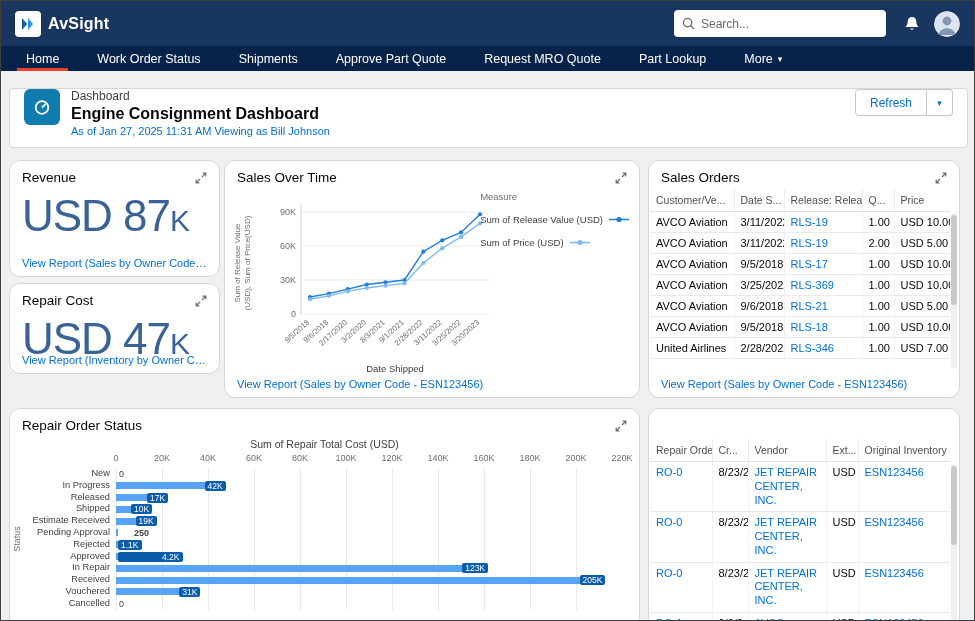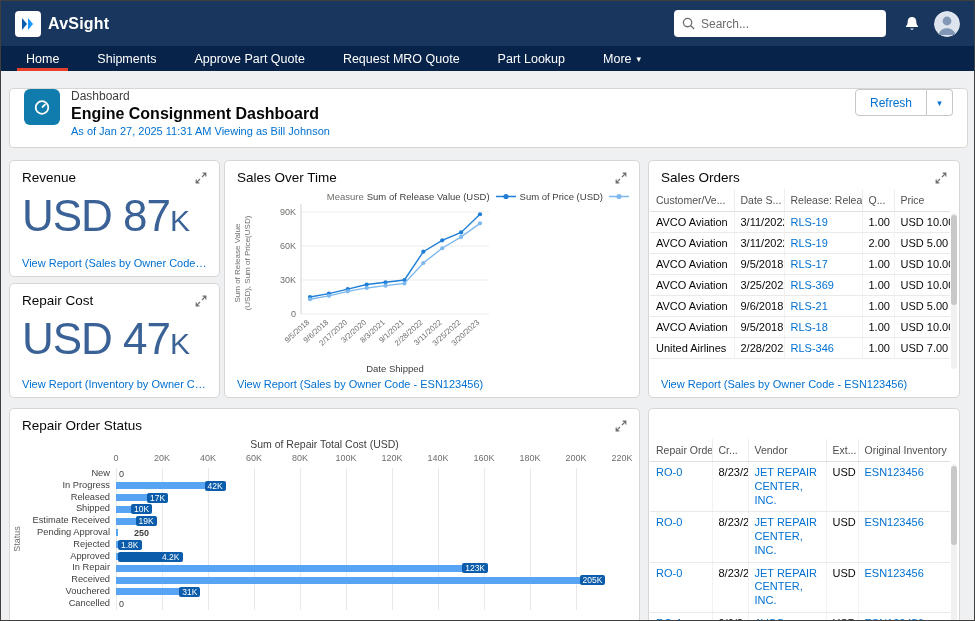--- a/index.html
+++ b/index.html
@@ -36,33 +36,33 @@
   .dash-ic{width:36px;height:36px;border-radius:6px;background:#107cad;display:flex;align-items:center;justify-content:center;flex:none}
   .hdr-texts{display:flex;flex-direction:column;line-height:1.25}
   .hdr-type{font-size:12px;color:#3e3e3c}
   .hdr-title{font-size:16px;font-weight:700;color:#080707}
   .hdr-meta{font-size:11px;color:var(--link);margin-top:1px;cursor:pointer}
   .refresh-wrap{margin-left:auto;display:flex;height:27px}
   .refresh-btn{background:#fff;border:1px solid #c9c7c5;border-radius:4px 0 0 4px;color:var(--link);font-size:12px;padding:0 14px;cursor:pointer;font-family:inherit}
   .refresh-dd{background:#fff;border:1px solid #c9c7c5;border-left:0;border-radius:0 4px 4px 0;color:var(--link);width:26px;font-size:9px;cursor:pointer}
 
   
-  .card{position:absolute;background:#fff;border:1px solid #d8d6d4;border-radius:5px;overflow:hidden}
+  .card{position:absolute;background:#fff;border:1px solid #d8d6d4;border-radius:11px;overflow:hidden}
   .card-head{display:flex;align-items:flex-start;justify-content:space-between;padding:9px 10px 2px 12px}
   .card-title{font-size:13.5px;font-weight:400;color:#080707}
   .expand{cursor:pointer;padding:2px;line-height:0}
   .c-revenue{left:8px;top:81px;width:211px;height:117px}
-  .c-repair-cost{left:8px;top:204px;width:211px;height:115px}
+  .c-repair-cost{left:8px;top:204px;width:211px;height:91px}
   .metric{font-size:44px;color:var(--metric);padding:5px 0 0 12px;letter-spacing:-1px;line-height:1.05;white-space:nowrap}
   .metric .suffix{font-size:30px}
   .view-link{position:absolute;left:12px;right:10px;bottom:7px;font-size:11px;color:var(--link);white-space:nowrap;overflow:hidden;text-overflow:ellipsis;cursor:pointer;text-decoration:none;display:block}
 
   .c-line{left:223px;top:81px;width:416px;height:238px}
   .chart-wrap{position:absolute;left:2px;top:27px}
-  .legend{position:absolute;top:30px;right:9px;display:flex;flex-direction:row;align-items:flex-start;gap:3px}
+  .legend{position:absolute;top:30px;right:9px;display:flex;flex-direction:column;align-items:flex-start;gap:12px}
   .legend-title{font-size:9.5px;color:#706e6b}
   .legend-row{display:flex;align-items:center;gap:5px;font-size:9.5px;color:#3e3e3c;cursor:pointer}
 
   .c-sales-orders{left:647px;top:81px;width:312px;height:238px}
   .c-ro{left:647px;top:329px;width:312px;height:235px}
   .table-wrap{position:absolute;top:28px;left:1px;right:9px;bottom:25px;overflow:hidden}
   .c-ro .table-wrap{top:30px;bottom:0}
   .dtable{width:100%;border-collapse:collapse;font-size:11px;table-layout:fixed}
   .dtable th{font-size:10.5px;color:#514f4d;font-weight:400;text-align:left;padding:5px 6px;border-bottom:1px solid #e2e0de;border-right:1px solid #eeedec;background:#fff;white-space:nowrap;overflow:hidden;cursor:pointer}
   .dtable td{padding:4px 6px;border-bottom:1px solid #eceae8;border-right:1px solid #f3f2f1;white-space:nowrap;overflow:hidden;color:#080707}
@@ -132,20 +132,21 @@
             <circle cx="13" cy="10" r="4.4" fill="#8296b5"></circle>
             <path d="M4.5 24c.8-4.5 4.4-6.8 8.5-6.8s7.7 2.3 8.5 6.8z" fill="#8296b5"></path>
           </svg>
       </span>
     </div>
   </header>
 
   <nav class="navbar">
     <div class="tabs">
         <div class="tab active">Home</div>
+        <div class="tab">Work Order Status</div>
         <div class="tab">Shipments</div>
         <div class="tab">Approve Part Quote</div>
         <div class="tab">Request MRO Quote</div>
         <div class="tab">Part Lookup</div>
         <div class="tab">More<span class="chev">▾</span></div>
       </div>
   </nav>
 
   <main class="main">
 
@@ -412,21 +413,21 @@
               <div class="bc-row">
                 <div class="bar" style="width: 27.6px;"></div>
                 <span class="chip" style="left: 19.6px;">19K</span>
               </div>
               <div class="bc-row">
                 <div class="bar" style="width: 1.5px;"></div>
                 <span class="plain" style="left: 18px; font-weight: bold;">250</span>
               </div>
               <div class="bc-row">
                 <div class="bar" style="width: 6.44px;"></div>
-                <span class="chip" style="left: 2px;">1.8K</span>
+                <span class="chip" style="left: 2px;">1.1K</span>
               </div>
               <div class="bc-row">
                 <div class="bar" style="width: 9.66px;"></div>
                 <span class="chip" style="left: 2px; padding-left: 44px;">4.2K</span>
               </div>
               <div class="bc-row">
                 <div class="bar" style="width: 354.2px;"></div>
                 <span class="chip" style="left: 346.2px;">123K</span>
               </div>
               <div class="bc-row">

